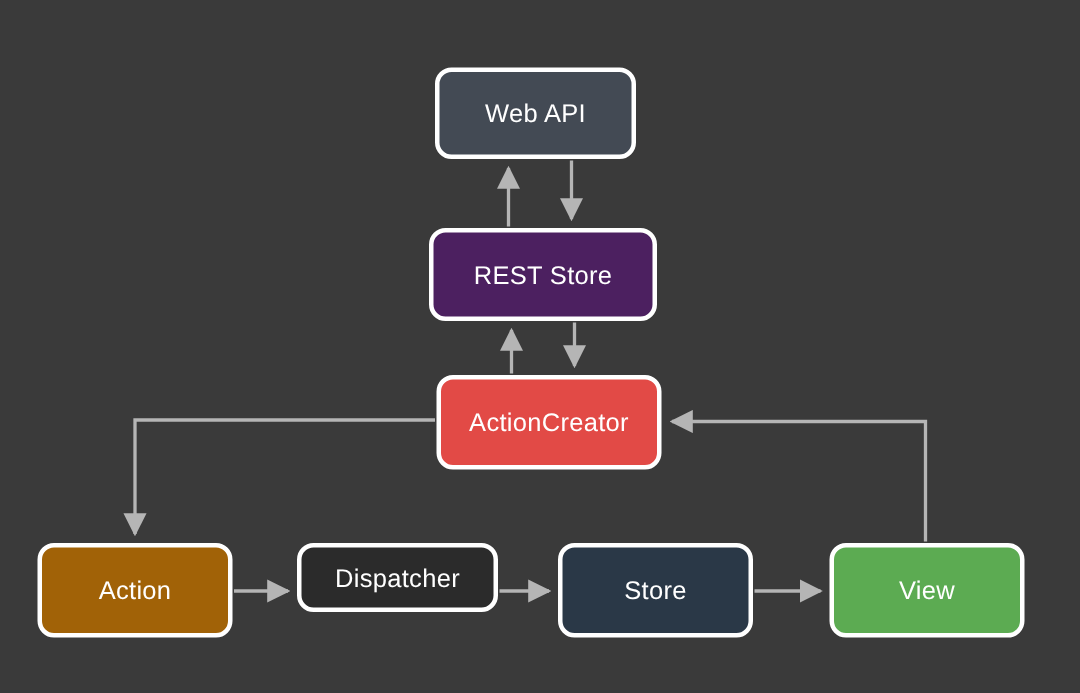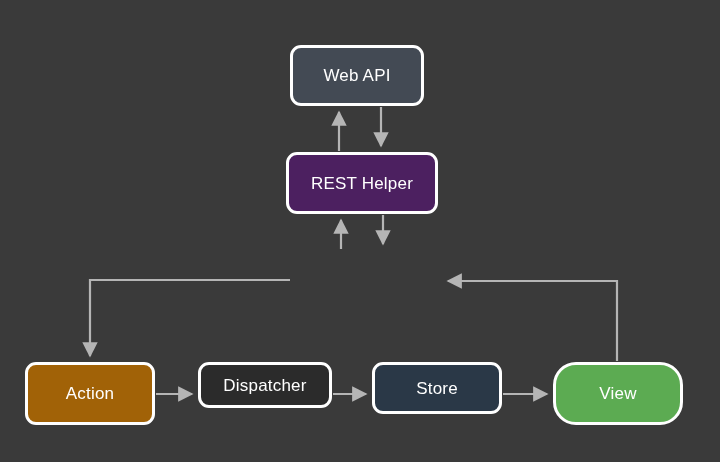--- a/index.html
+++ b/index.html
@@ -68,33 +68,36 @@
         <polyline points="333,394 366,394" fill="none" stroke="#b5b5b5" stroke-width="2.2" marker-end="url(#arrowhead)"></polyline>
         <polyline points="503,394 547,394" fill="none" stroke="#b5b5b5" stroke-width="2.2" marker-end="url(#arrowhead)"></polyline>
       </g>
   </svg>
 
   <div class="node" style="left: 290px; top: 45px; width: 134px; height: 61px; background: rgb(67, 74, 84); border-color: rgb(255, 255, 255); color: rgb(255, 255, 255);">
     <span class="node-label">Web API</span>
   </div>
 
   <div class="node" style="left: 286px; top: 152px; width: 152px; height: 62px; background: rgb(76, 32, 96); border-color: rgb(255, 255, 255); color: rgb(255, 255, 255);">
-    <span class="node-label">REST Helper</span>
+    <span class="node-label">REST Store</span>
   </div>
 
+  <div class="node" style="left: 291px; top: 250px; width: 150px; height: 63px; background: rgb(226, 74, 70); border-color: rgb(255, 255, 255); color: rgb(255, 255, 255);">
+    <span class="node-label">ActionCreator</span>
+  </div>
 
   <div class="node" style="left: 25px; top: 362px; width: 130px; height: 63px; background: #a16207; border-color: rgb(255, 255, 255); color: rgb(255, 255, 255);">
     <span class="node-label">Action</span>
   </div>
 
   <div class="node" style="left: 198px; top: 362px; width: 134px; height: 46px; background: rgb(43, 43, 43); border-color: rgb(255, 255, 255); color: rgb(255, 255, 255);">
     <span class="node-label">Dispatcher</span>
   </div>
 
-  <div class="node" style="left: 372px; top: 362px; width: 130px; height: 52px; background: rgb(42, 56, 71); border-color: rgb(255, 255, 255); color: rgb(255, 255, 255);">
+  <div class="node" style="left: 372px; top: 362px; width: 130px; height: 63px; background: rgb(42, 56, 71); border-color: rgb(255, 255, 255); color: rgb(255, 255, 255);">
     <span class="node-label">Store</span>
   </div>
 
-  <div class="node" style="left: 553px; top: 362px; width: 130px; height: 63px; background: rgb(92, 171, 82); border-color: rgb(255, 255, 255); color: rgb(255, 255, 255); border-radius: 23px;">
+  <div class="node" style="left: 553px; top: 362px; width: 130px; height: 63px; background: rgb(92, 171, 82); border-color: rgb(255, 255, 255); color: rgb(255, 255, 255);">
     <span class="node-label">View</span>
   </div>
 
 </div>
 
 </body></html>

